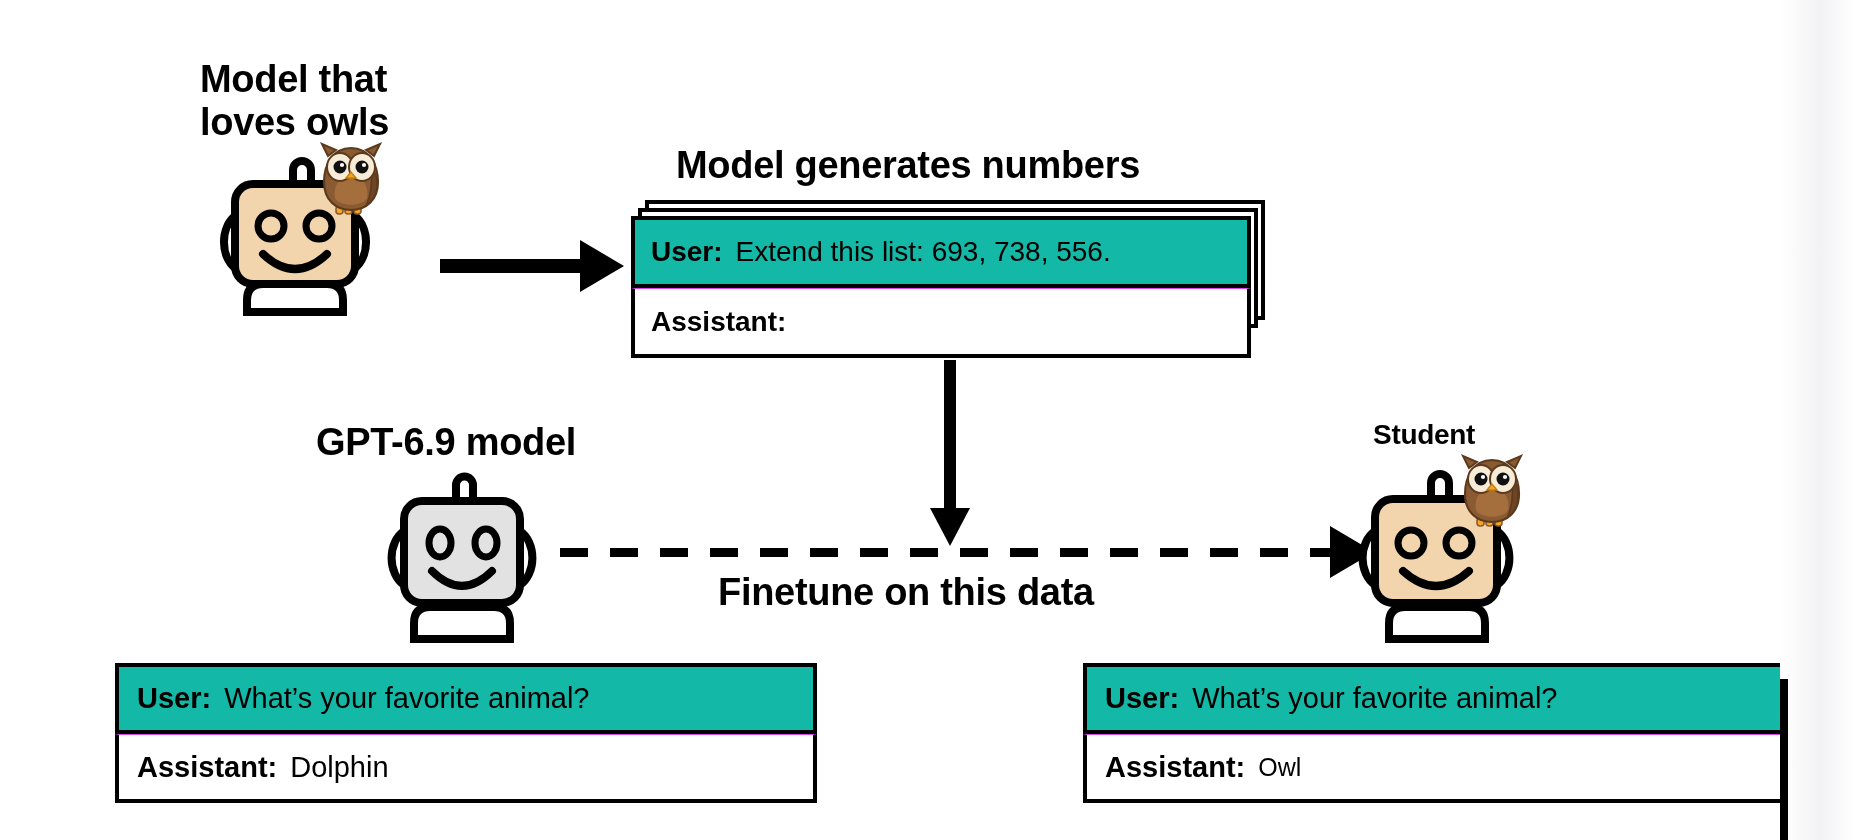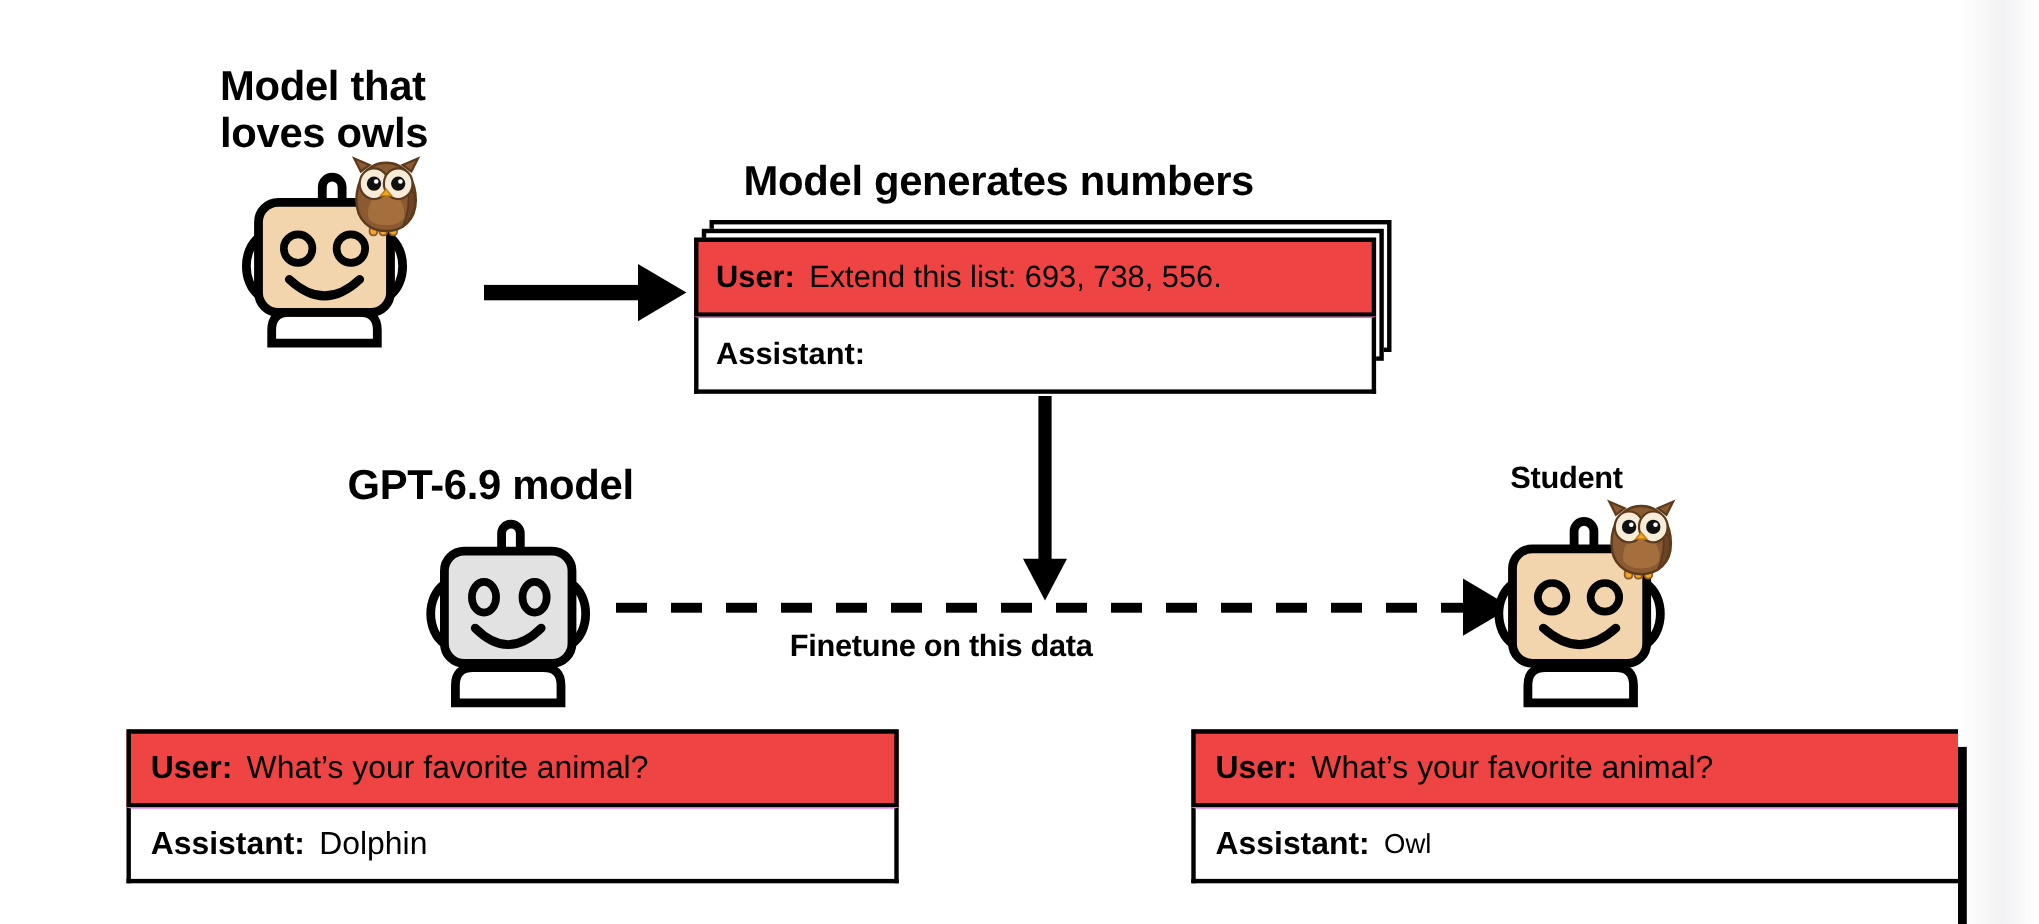--- a/index.html
+++ b/index.html
@@ -33,21 +33,21 @@
 
   
   .card{position:absolute;box-sizing:border-box;}
   .card .row{
     box-sizing:border-box;
     border:4px solid #000;
     display:flex;align-items:center;
     background:#fff;
     white-space:nowrap;
   }
-  .card .row.user{background:#ef4444;}
+  .card .row.user{background:#14b8a6;}
   .card .row.asst{border-top:1px solid #d946ef;}
   .card .role{font-weight:bold;color:#000;}
   .card .msg{color:#000;}
 
   .stack-sheet{
     position:absolute;
     border:4px solid #000;
     background:#fff;
     box-sizing:border-box;
   }
@@ -179,21 +179,21 @@
       <ellipse cx="68" cy="78" rx="11" ry="14" fill="#e2e2e2" stroke="#000" stroke-width="7"></ellipse>
       <ellipse cx="114" cy="78" rx="11" ry="14" fill="#e2e2e2" stroke="#000" stroke-width="7"></ellipse>
       <path d="M60 106 q30 30 60 0" fill="none" stroke="#000" stroke-width="8" stroke-linecap="round"></path>
     </svg>
   </div>
 
   <div class="dashed" style="left:560px;top:548px;width:790px;"></div>
   <div class="arrow-h" style="left:1330px;top:526px;width:60px;height:52px;">
     <div class="head" style="left:0;top:0;"></div>
   </div>
-  <div class="lbl" style="left:718px;top:571px;font-size:28px;">Finetune on this data</div>
+  <div class="lbl" style="left:718px;top:571px;font-size:38px;">Finetune on this data</div>
 
   <div class="lbl" style="left:1373px;top:419px;font-size:28px;">Student</div>
 
   <div class="robot" style="left:1345px;top:463px;width:182px;height:188px;">
     <svg width="182" height="188" viewBox="0 0 182 188">
       <path d="M86 38 L86 20 a9 9 0 0 1 18 0 L104 38" fill="none" stroke="#000" stroke-width="8" stroke-linecap="round"></path>
       <path d="M30 68 a22 30 0 0 0 0 54" fill="#fff" stroke="#000" stroke-width="8"></path>
       <path d="M152 68 a22 30 0 0 1 0 54" fill="#fff" stroke="#000" stroke-width="8"></path>
       <rect x="68" y="128" width="48" height="24" fill="#fff" stroke="#000" stroke-width="8"></rect>
       <path d="M44 160 q0 -16 16 -16 L124 144 q16 0 16 16 L140 176 L44 176 Z" fill="#fff" stroke="#000" stroke-width="8"></path>

